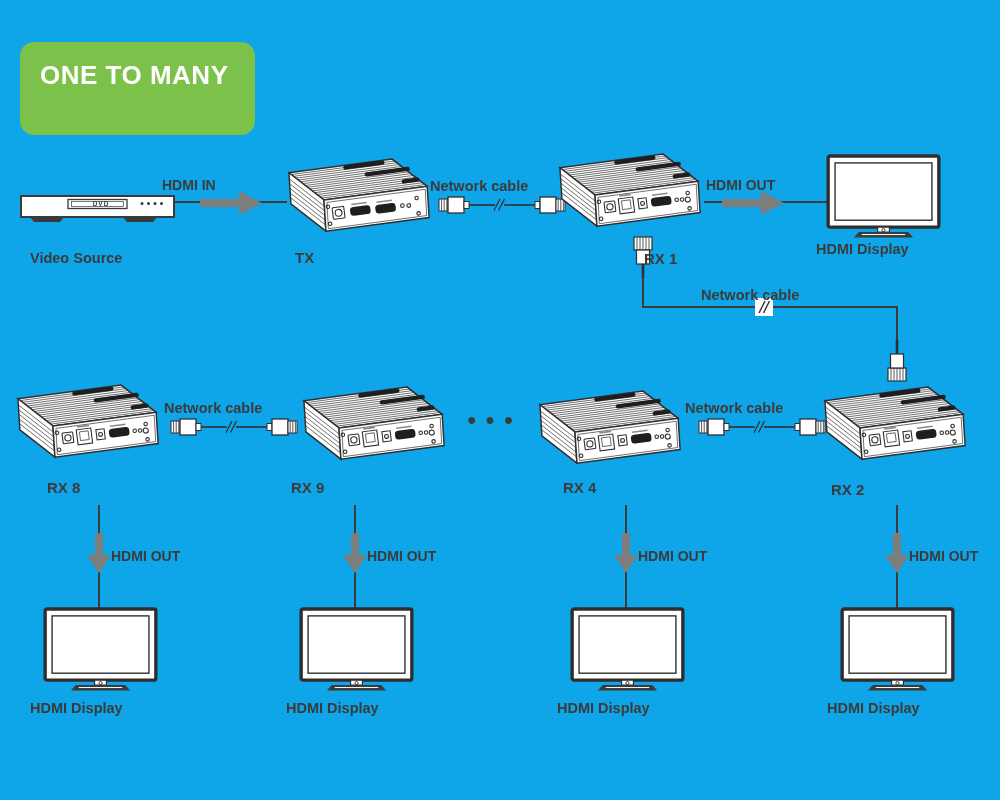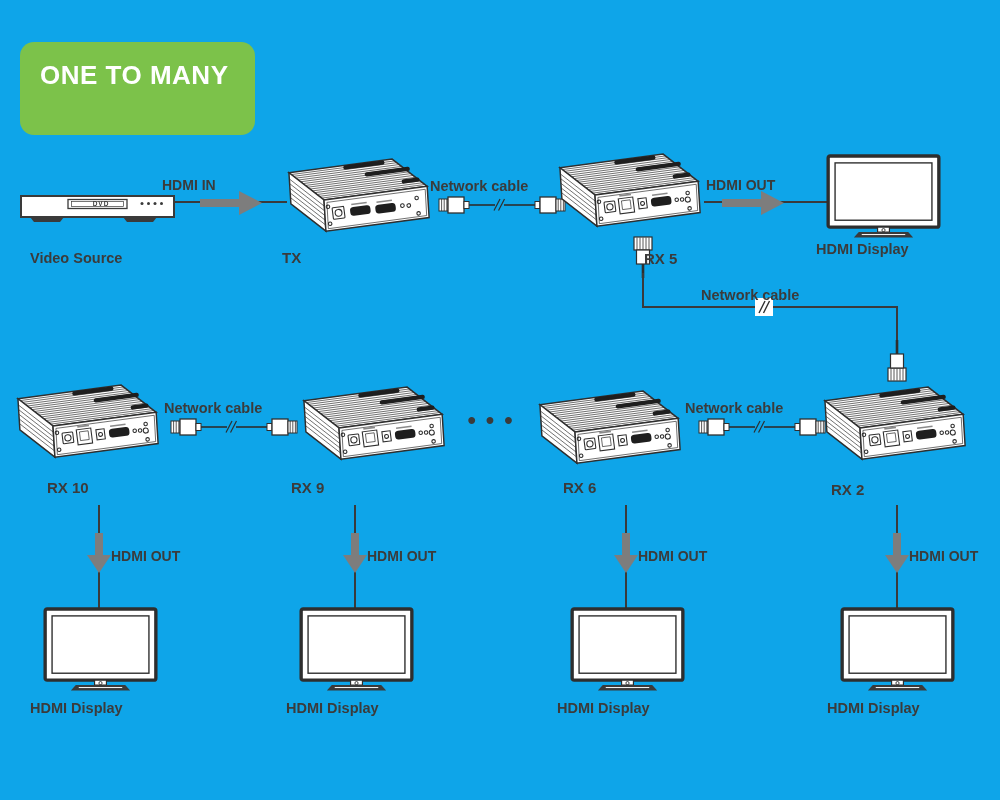--- a/index.html
+++ b/index.html
@@ -186,34 +186,34 @@
 
   <div class="ln" style="left:175px;top:201px;width:112px;height:2px"></div>
   <div class="lbl" style="left:162px;top:177px;width:120px;font-size:14px">HDMI IN</div>
   <svg class="dev" style="left:200px;top:190px;width:62px;height:26px">
       <use href="#arrow-right"></use>
     </svg>
 
   <svg class="dev" style="left:287px;top:157px;width:146px;height:84px">
       <use href="#tx-box"></use>
     </svg>
-  <div class="lbl" style="left:282px;top:249px;width:140px;font-size:15px">TX</div>
+  <div class="lbl" style="left:295px;top:249px;width:140px;font-size:15px">TX</div>
 
   <div class="lbl" style="left:430px;top:178px;width:140px;">Network cable</div>
   <svg class="dev" style="left:438px;top:194px;width:128px;height:22px">
       <use href="#netcable"></use>
     </svg>
 
   <svg class="dev" style="left:558px;top:152px;width:146px;height:84px">
       <use href="#rx-box"></use>
     </svg>
   <svg class="dev" style="left:633px;top:236px;width:20px;height:42px">
       <use href="#rj45plug"></use>
     </svg>
-  <div class="lbl" style="left:644px;top:250px;width:60px;font-size:15px">RX 5</div>
+  <div class="lbl" style="left:644px;top:250px;width:60px;font-size:15px">RX 1</div>
 
   <div class="ln" style="left:704px;top:201px;width:123px;height:2px"></div>
   <div class="lbl" style="left:706px;top:177px;width:120px;font-size:14px">HDMI OUT</div>
   <svg class="dev" style="left:722px;top:190px;width:62px;height:26px">
       <use href="#arrow-right"></use>
     </svg>
 
   <svg class="dev" style="left:826px;top:154px;width:115px;height:85px">
       <use href="#tv"></use>
     </svg>
@@ -226,38 +226,38 @@
       <use href="#cablebreak"></use>
     </svg>
   <div class="lbl" style="left:701px;top:287px;width:140px;">Network cable</div>
   <svg class="dev flipv" style="left:887px;top:340px;width:20px;height:42px">
       <use href="#rj45plug"></use>
     </svg>
 
   <svg class="dev" style="left:16px;top:383px;width:146px;height:84px">
       <use href="#rx-box"></use>
     </svg>
-  <div class="lbl" style="left:47px;top:479px;width:140px;font-size:15px">RX 10</div>
+  <div class="lbl" style="left:47px;top:479px;width:140px;font-size:15px">RX 8</div>
 
   <div class="lbl" style="left:164px;top:400px;width:140px;">Network cable</div>
   <svg class="dev" style="left:170px;top:416px;width:128px;height:22px">
       <use href="#netcable"></use>
     </svg>
 
   <svg class="dev" style="left:302px;top:385px;width:146px;height:84px">
       <use href="#rx-box"></use>
     </svg>
   <div class="lbl" style="left:291px;top:479px;width:140px;font-size:15px">RX 9</div>
 
   <div class="dots" style="left:450px;top:406px;width:90px;">•••</div>
 
   <svg class="dev" style="left:538px;top:389px;width:146px;height:84px">
       <use href="#rx-box"></use>
     </svg>
-  <div class="lbl" style="left:563px;top:479px;width:140px;font-size:15px">RX 6</div>
+  <div class="lbl" style="left:563px;top:479px;width:140px;font-size:15px">RX 4</div>
 
   <div class="lbl" style="left:685px;top:400px;width:140px;">Network cable</div>
   <svg class="dev" style="left:698px;top:416px;width:128px;height:22px">
       <use href="#netcable"></use>
     </svg>
 
   <svg class="dev" style="left:823px;top:385px;width:146px;height:84px">
       <use href="#rx-box"></use>
     </svg>
   <div class="lbl" style="left:831px;top:481px;width:140px;font-size:15px">RX 2</div>

